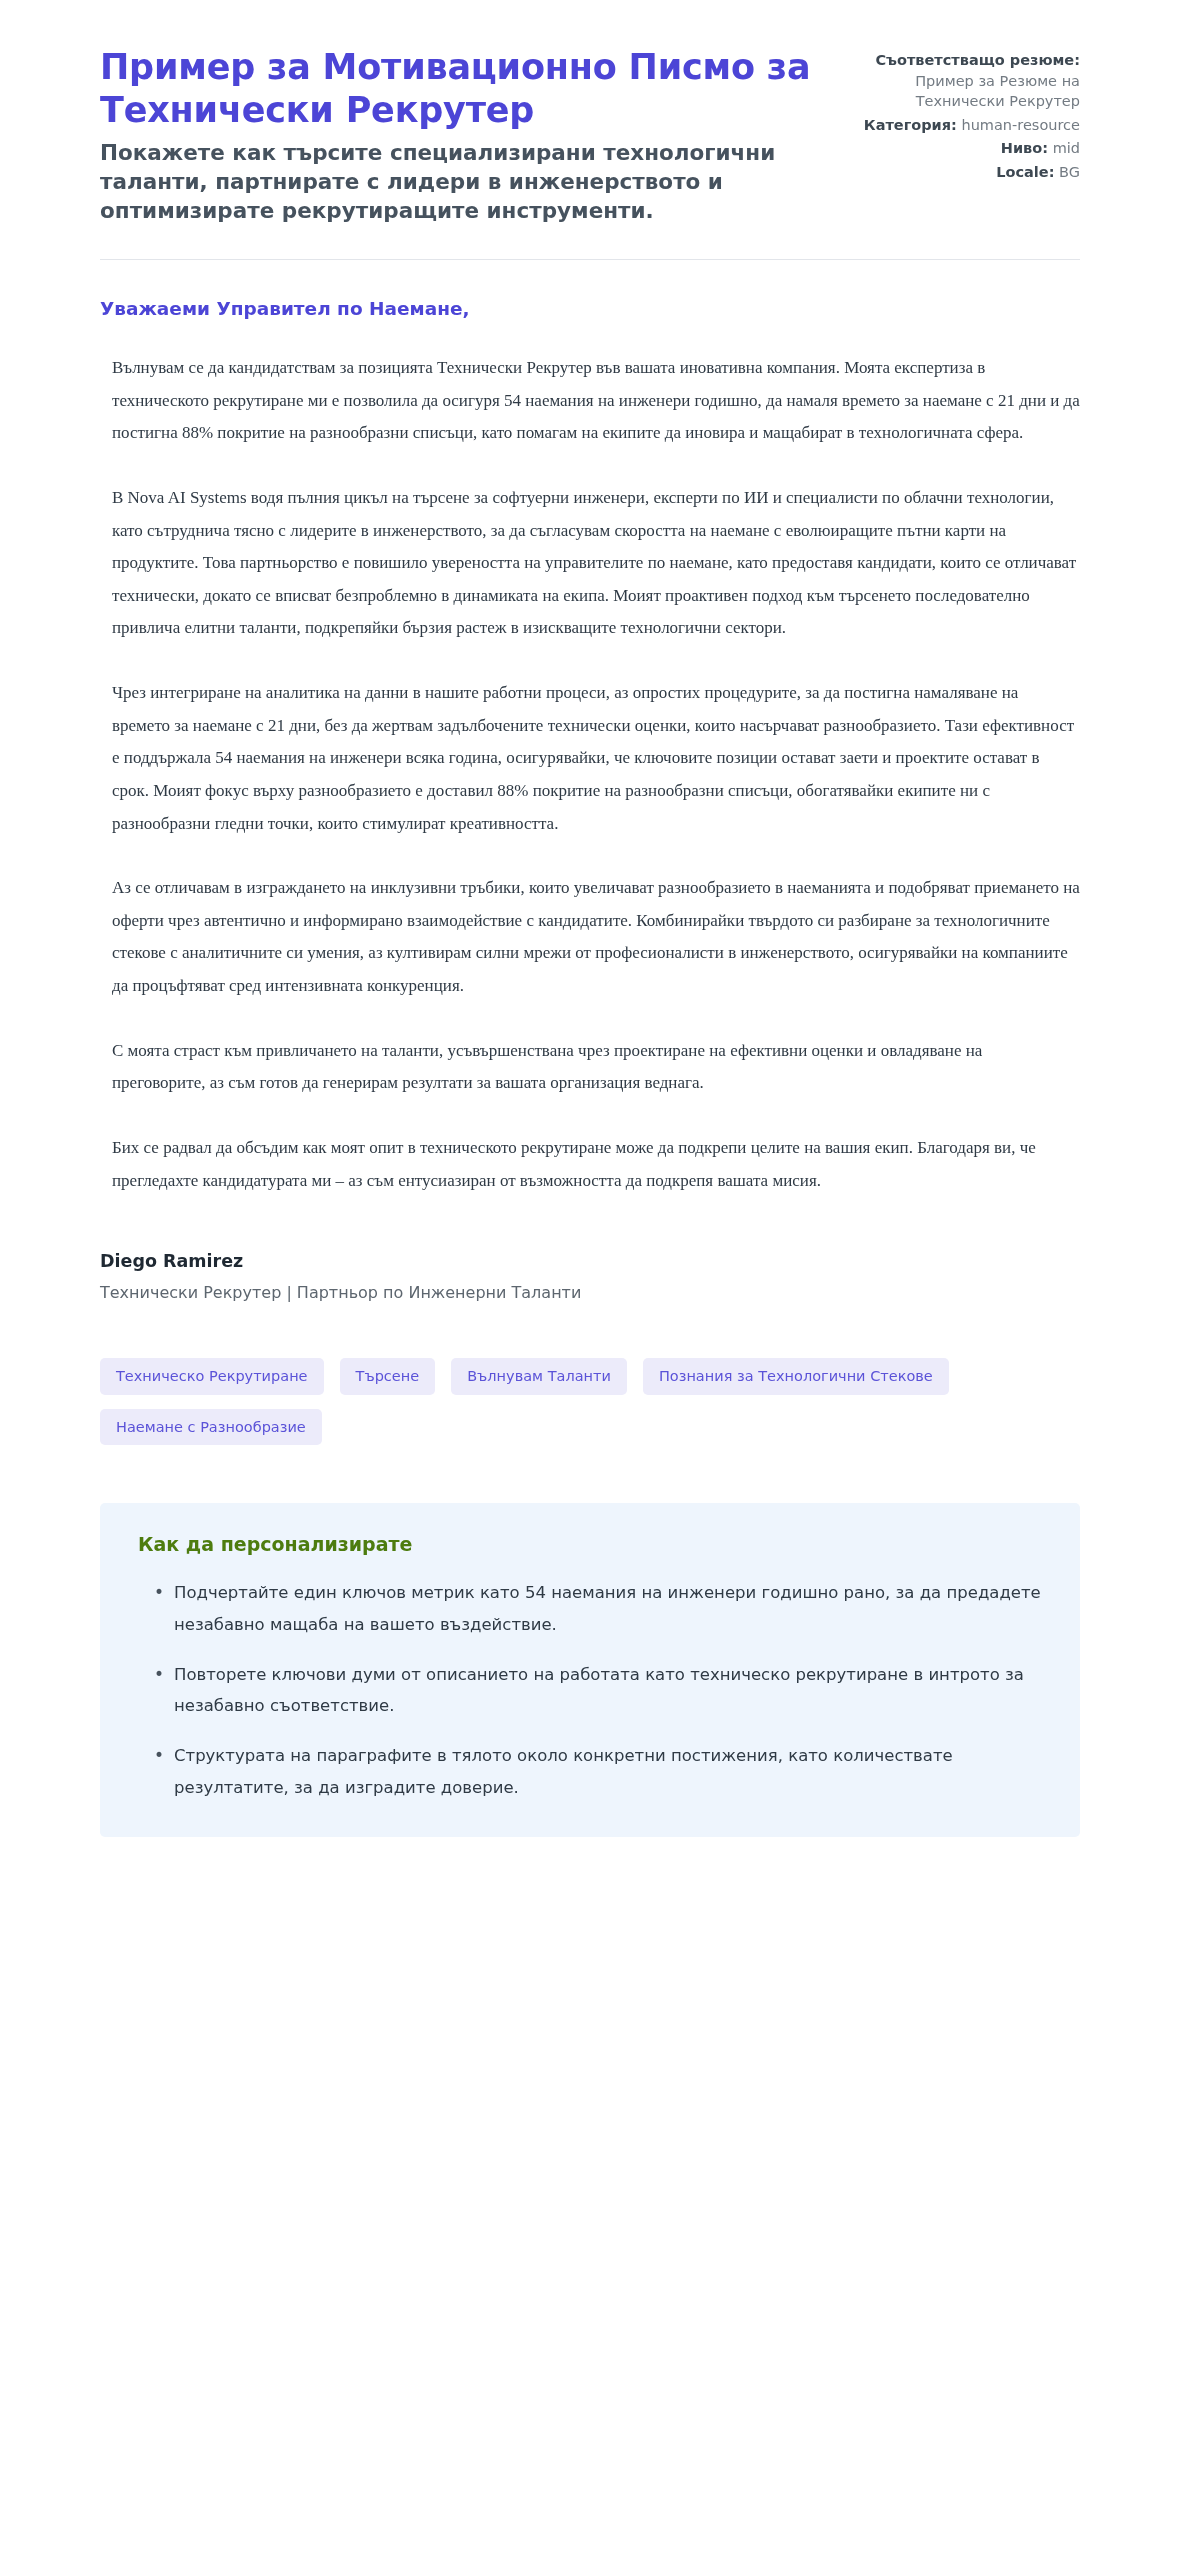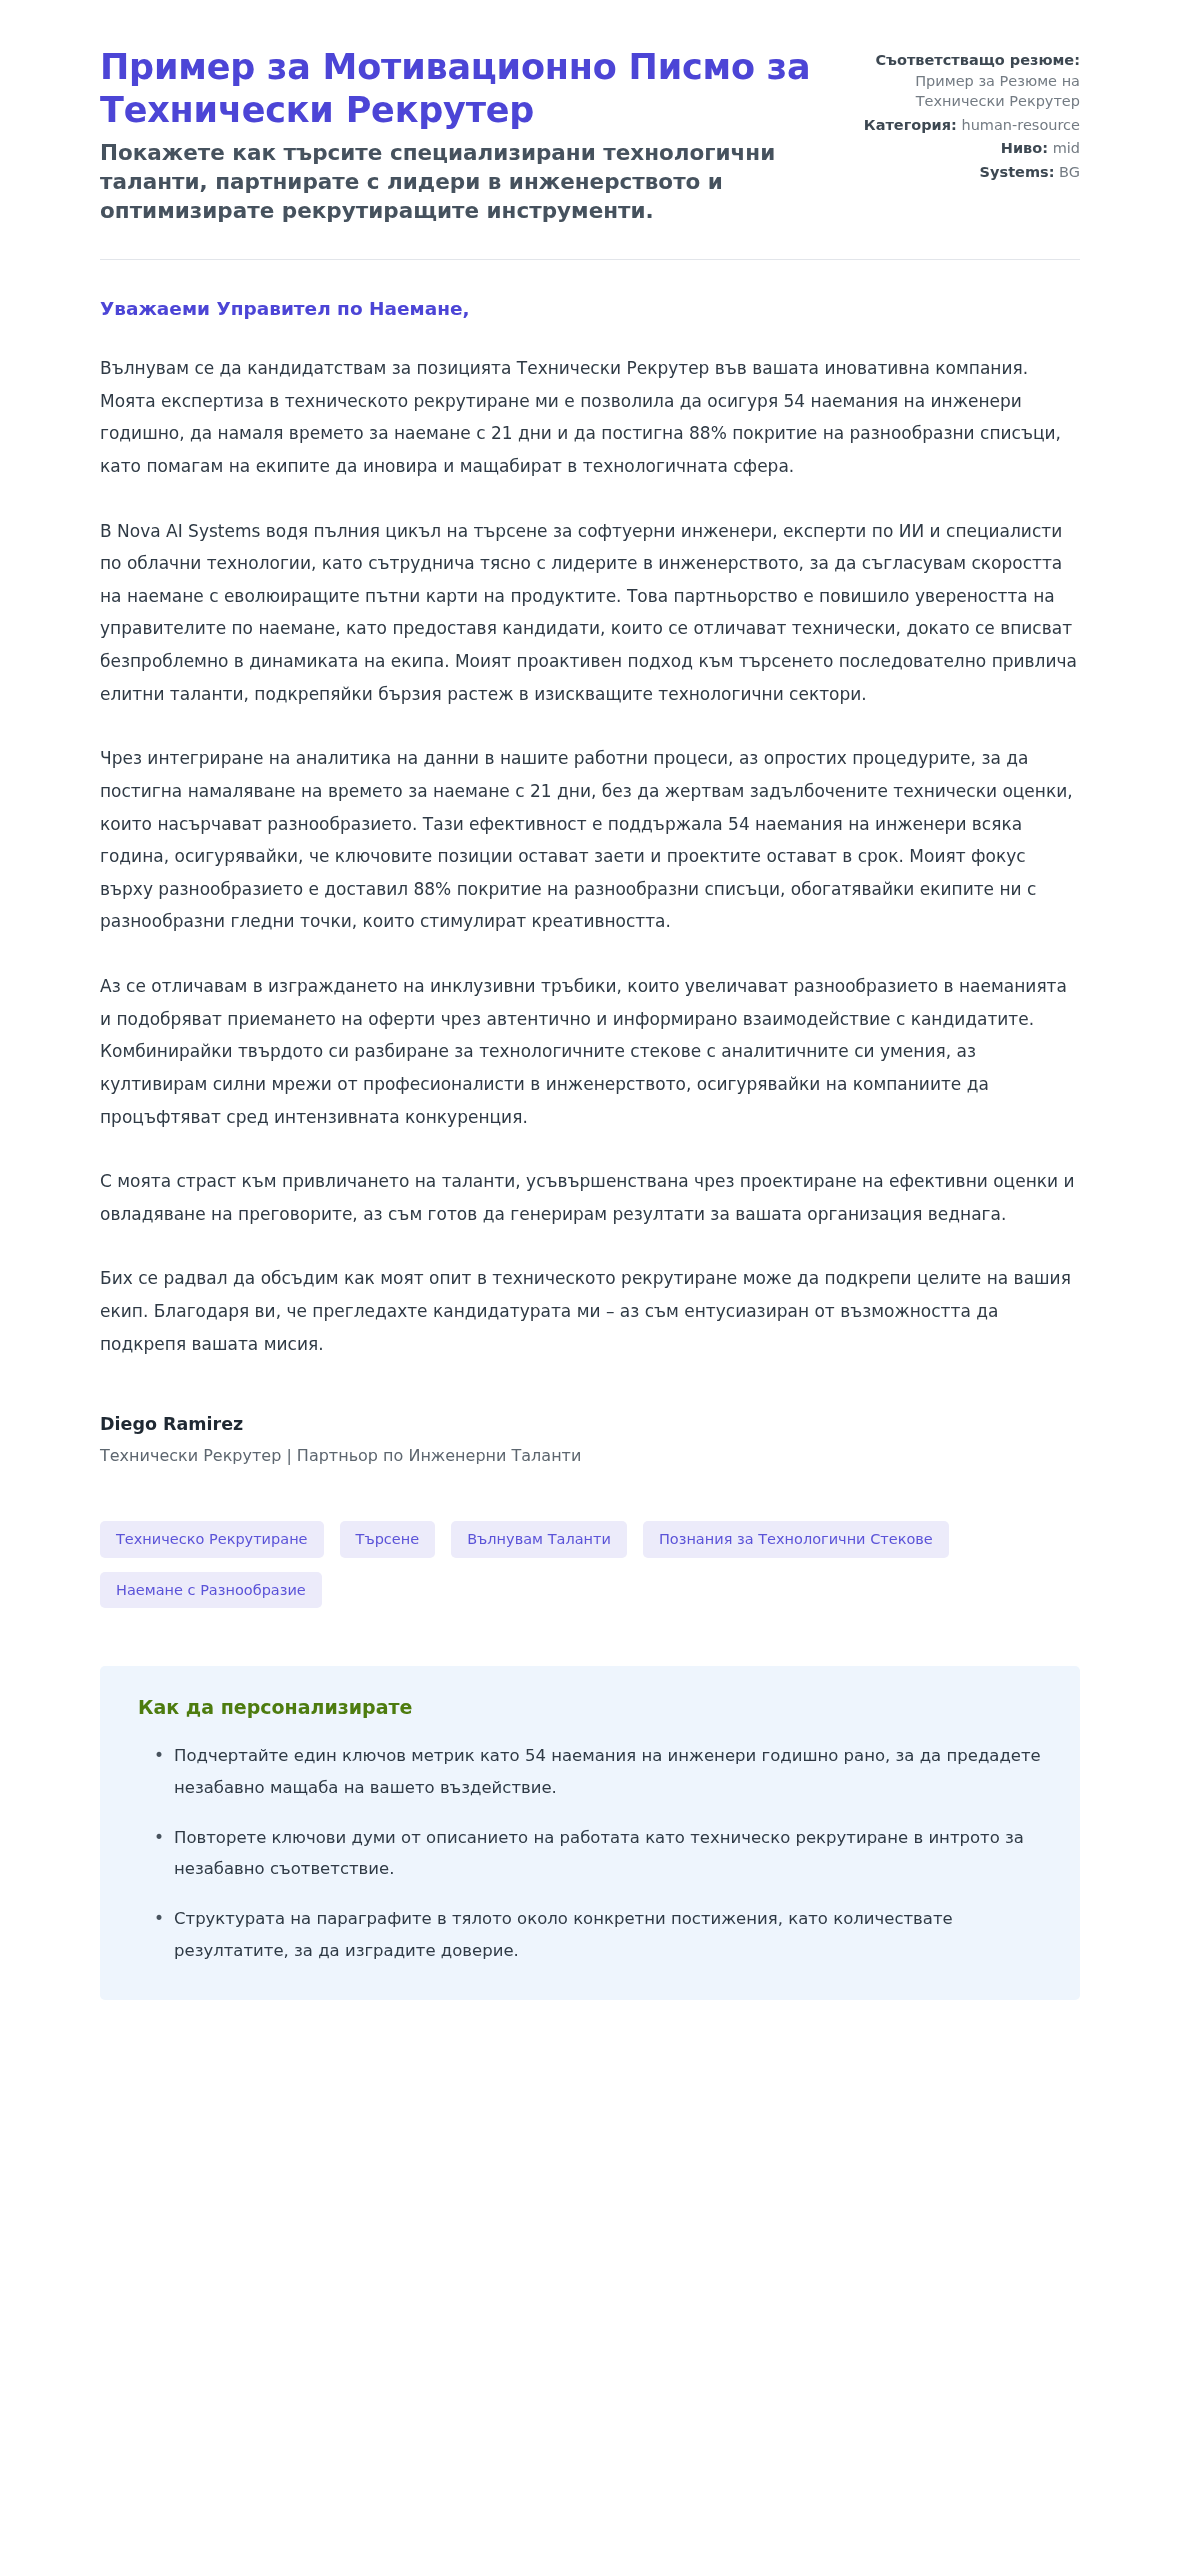--- a/index.html
+++ b/index.html
@@ -86,22 +86,23 @@
     font-size: 18.5px;
     font-weight: 700;
     color: #4c45d6;
     margin: 0 0 30px 0;
     line-height: 1.4;
   }
   .letter p.body-par {
     font-size: 17px;
     line-height: 1.92;
     color: #2f3a45;
-    margin: 0 0 32px 0;
+    margin: 0 0 32px 12px;
     max-width: 1010px;
+    font-family: Liberation Serif, serif;
   }
 
   
   .signature {
     margin-top: 54px;
   }
   .sign-name {
     font-size: 17.5px;
     font-weight: 700;
     color: #1f2933;
@@ -188,21 +189,21 @@
         </div>
         <div class="meta-row">
           <span class="meta-label">Категория:</span>
           <span class="meta-value">human-resource</span>
         </div>
         <div class="meta-row">
           <span class="meta-label">Ниво:</span>
           <span class="meta-value">mid</span>
         </div>
         <div class="meta-row">
-          <span class="meta-label">Systems:</span>
+          <span class="meta-label">Locale:</span>
           <span class="meta-value">BG</span>
         </div>
       </div>
     </div>
 
     <hr class="rule">
 
     <div class="letter">
       <p class="salutation">Уважаеми Управител по Наемане,</p>
 

